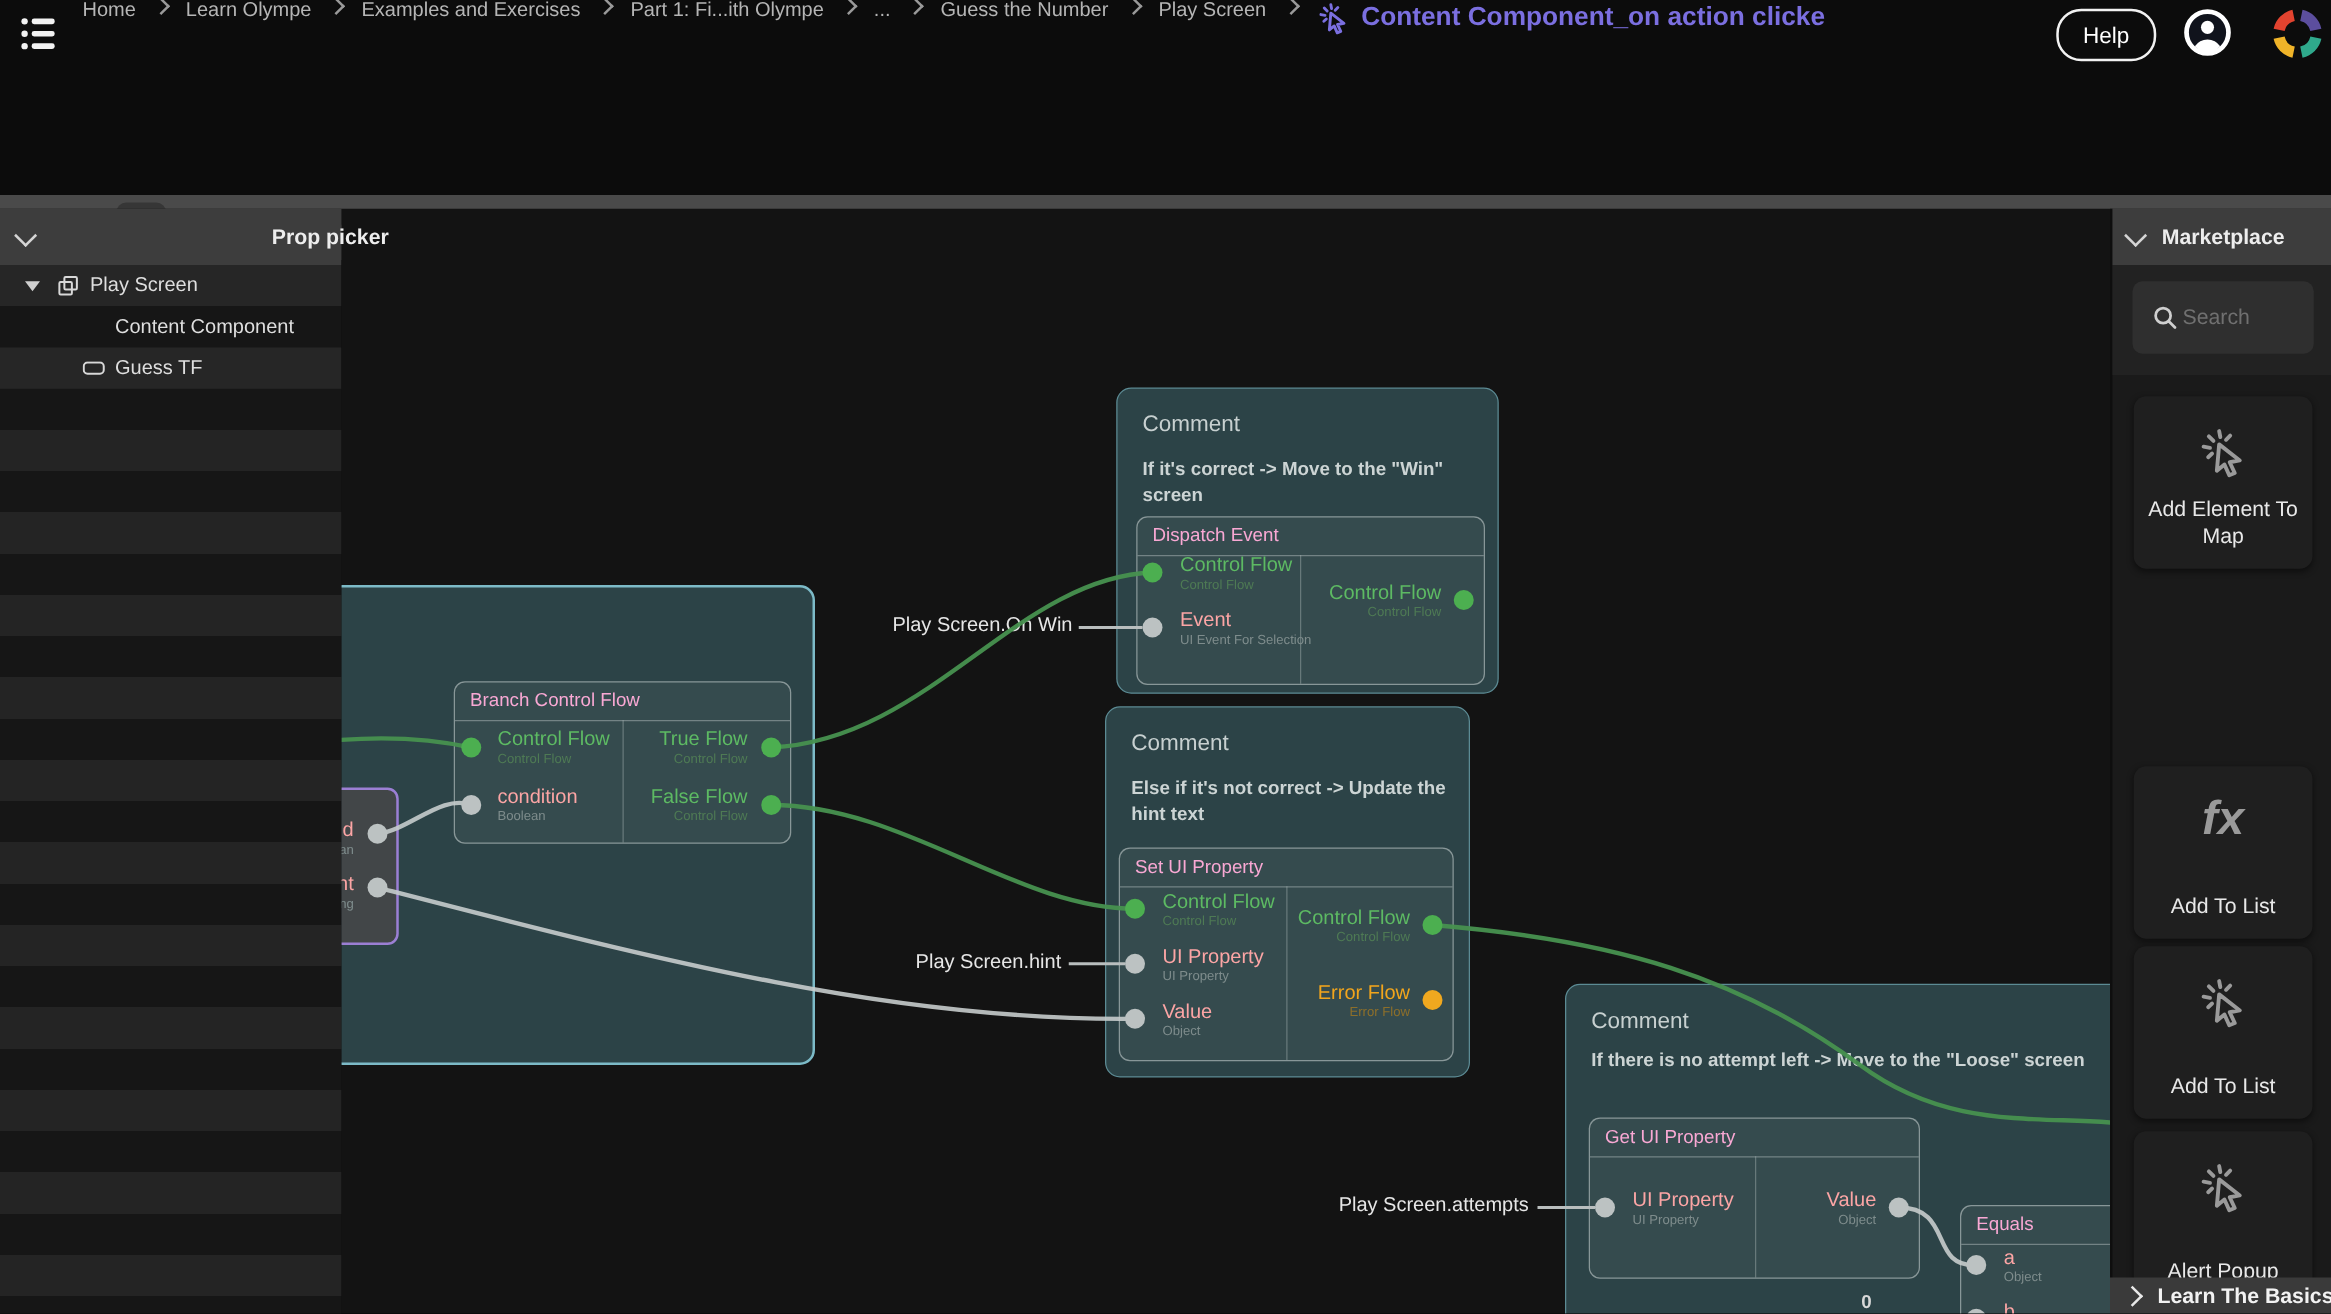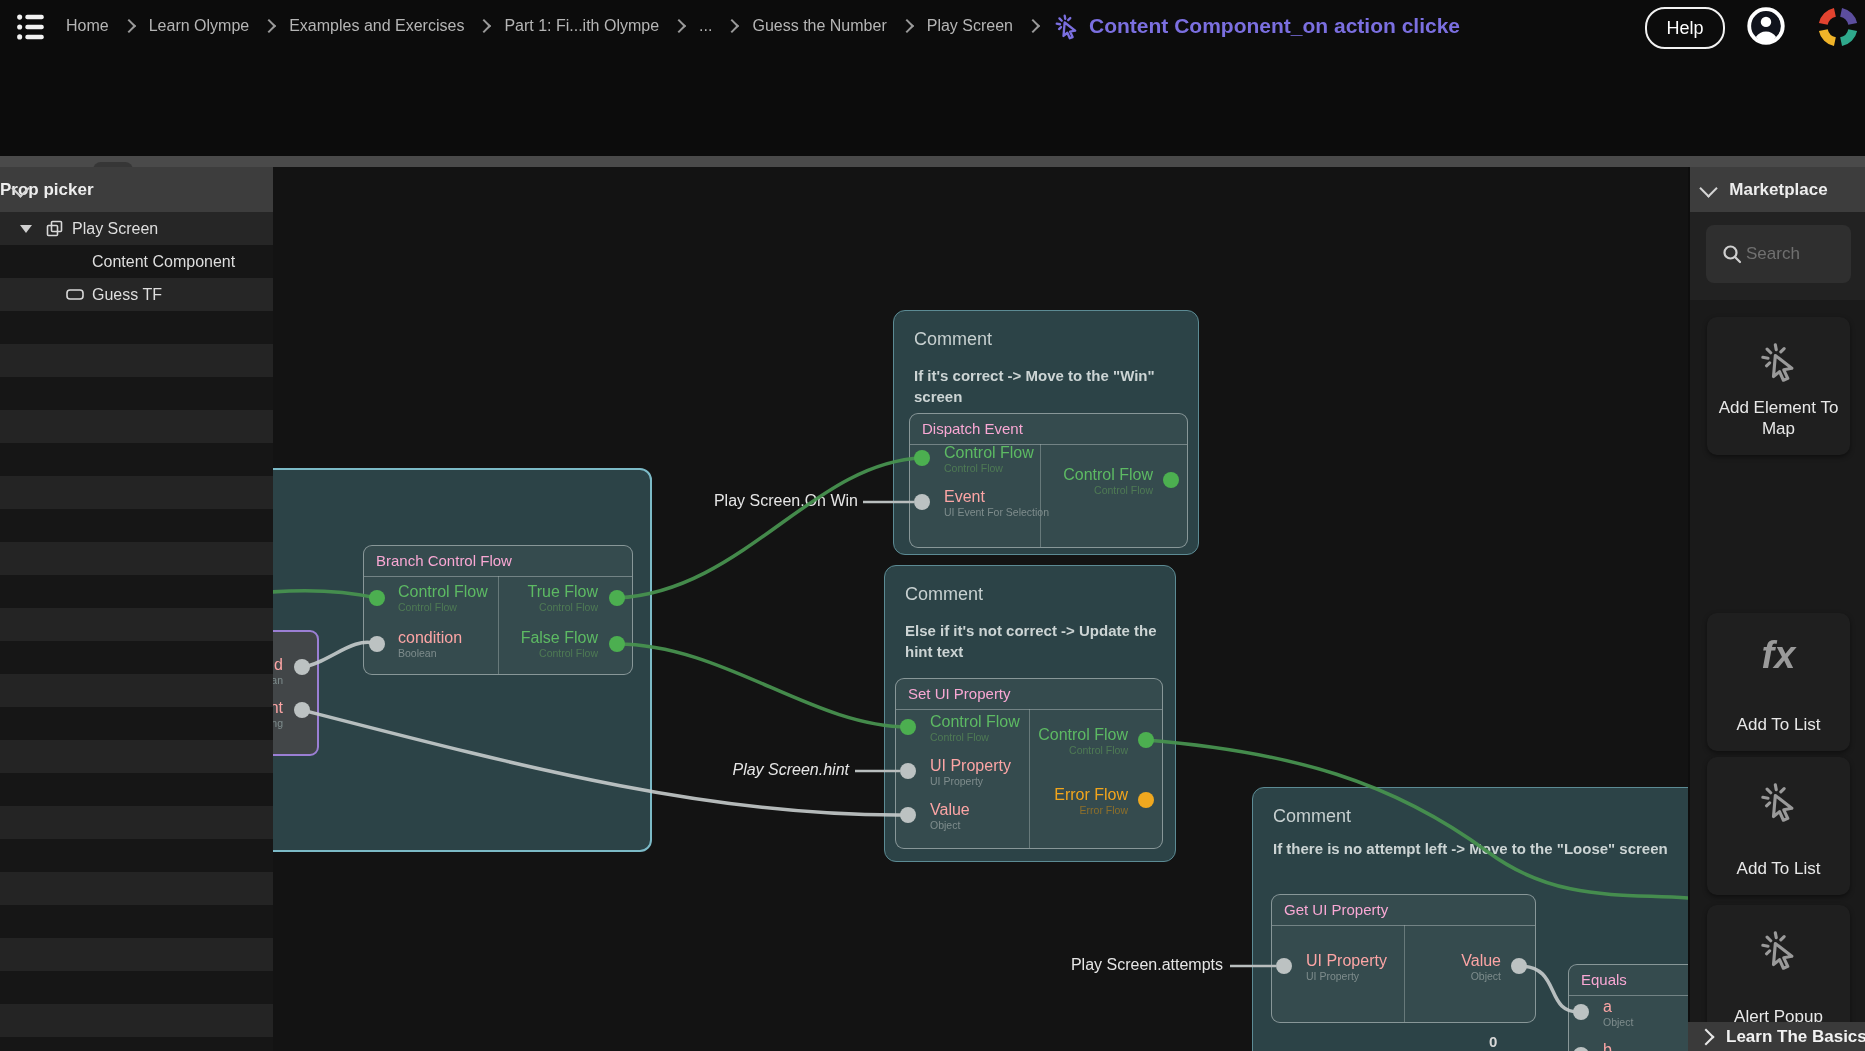--- a/index.html
+++ b/index.html
@@ -3,21 +3,21 @@
 <meta charset="utf-8">
 <style>
   html,body{margin:0;padding:0;background:#000;}
   #app{position:relative;width:1865px;height:1051px;overflow:hidden;background:#0c0c0c;
        font-family:"Liberation Sans","DejaVu Sans",sans-serif;-webkit-font-smoothing:antialiased;}
   .abs{position:absolute;}
 
   
   #topbar{left:0;top:0;width:1865px;height:115px;background:#0c0c0c;}
   #menu-btn{left:14px;top:10px;width:34px;height:34px;cursor:pointer;}
-  #crumbs{left:66px;top:0;height:52px;display:flex;align-items:center;gap:13px;white-space:nowrap;z-index:5;}
+  #crumbs{left:66px;top:0;height:52px;display:flex;align-items:flex-start;gap:13px;white-space:nowrap;z-index:5;}
   .crumb{color:#b5b5b5;font-size:16px;cursor:pointer;}
   .crumb-sep{width:8px;height:8px;border-right:2.5px solid #9a9a9a;border-top:2.5px solid #9a9a9a;
              transform:rotate(45deg);display:inline-block;margin:0 2px;}
   #crumb-current{display:flex;align-items:center;gap:8px;color:#7b6fe0;font-size:21px;font-weight:600;}
   #searchbox{left:1338px;top:10px;width:258px;height:34px;background:#2a2a2a;border-radius:6px;
              display:flex;align-items:center;padding:0 10px;box-sizing:border-box;z-index:1;}
   #searchbox input{background:transparent;border:0;outline:none;color:#d0d0d0;font-size:16px;width:200px;
                    font-family:inherit;}
   #searchbox input::placeholder{color:#6d6d6d;}
   #help-btn{left:1645px;top:7px;width:76px;height:38px;border:2px solid #f2f2f2;border-radius:20px;
@@ -31,21 +31,21 @@
   .tb-label{color:#a8a8a8;font-size:16px;line-height:52px;}
   .tool-btn{width:40px;height:40px;top:6px;border-radius:8px;display:flex;align-items:center;
             justify-content:center;cursor:pointer;}
   .tool-btn.sel{background:#363636;}
   .tb-icon{width:30px;height:30px;top:11px;cursor:pointer;display:flex;align-items:center;justify-content:center;}
   #tb-close{left:1800px;top:10px;width:32px;height:32px;cursor:pointer;}
 
   
   #propp{left:0;top:167px;width:273px;height:884px;background:#161616;z-index:8;}
   #propp-head{left:0;top:0;width:273px;height:45px;background:#3d3d3d;}
-  #propp-title{width:100%;text-align:left;line-height:45px;color:#ededed;font-size:17px;font-weight:bold;}
+  #propp-title{width:100%;text-align:right;line-height:45px;color:#ededed;font-size:17px;font-weight:bold;padding-left:38px;}
   .chev-down{width:11px;height:11px;border-right:2.5px solid #d5d5d5;border-bottom:2.5px solid #d5d5d5;
              transform:rotate(45deg);display:inline-block;}
   .chev-right{width:10px;height:10px;border-right:2.5px solid #e8e8e8;border-top:2.5px solid #e8e8e8;
               transform:rotate(45deg);display:inline-block;}
   .tree-row{left:0;width:273px;height:33px;color:#dedede;font-size:16px;line-height:33px;cursor:pointer;}
   .tri-down{width:0;height:0;border-left:6px solid transparent;border-right:6px solid transparent;
             border-top:8px solid #cfcfcf;display:inline-block;}
   #skeleton{left:0;top:144px;width:273px;height:740px;
             background:repeating-linear-gradient(180deg,#161616 0 33px,#242424 33px 66px);}
 
@@ -326,21 +326,21 @@
           <div class="ptype">Object</div>
         </div>
         <div class="prow l" style="top:76px;">
           <div class="plabel">b</div>
 
         </div>
       </div>
     </div>
 
     <div class="linklabel" style="left:395px;top:325px;width:190px;">Play Screen.On Win</div>
-    <div class="linklabel" style="left:396px;top:594px;width:180px;font-style:italic;">Play Screen.hint</div>
+    <div class="linklabel" style="left:396px;top:594px;width:180px;">Play Screen.hint</div>
     <div class="linklabel" style="left:760px;top:789px;width:190px;">Play Screen.attempts</div>
     <div id="stray0" class="abs">0</div>
 
     <svg id="wires" class="abs">
       <g fill="none" stroke="#47914f" stroke-width="3.5" opacity="0.95">
         <path d="M -30 428 C 30 420, 72 424, 104 431"></path>
         <path d="M 344 431 C 470 425, 540 295, 649 291"></path>
         <path d="M 344 477 C 450 477, 540 560, 635 560"></path>
         <path d="M 873 573 C 1020 585, 1120 615, 1215 685 C 1300 748, 1385 718, 1460 738"></path>
       </g>

